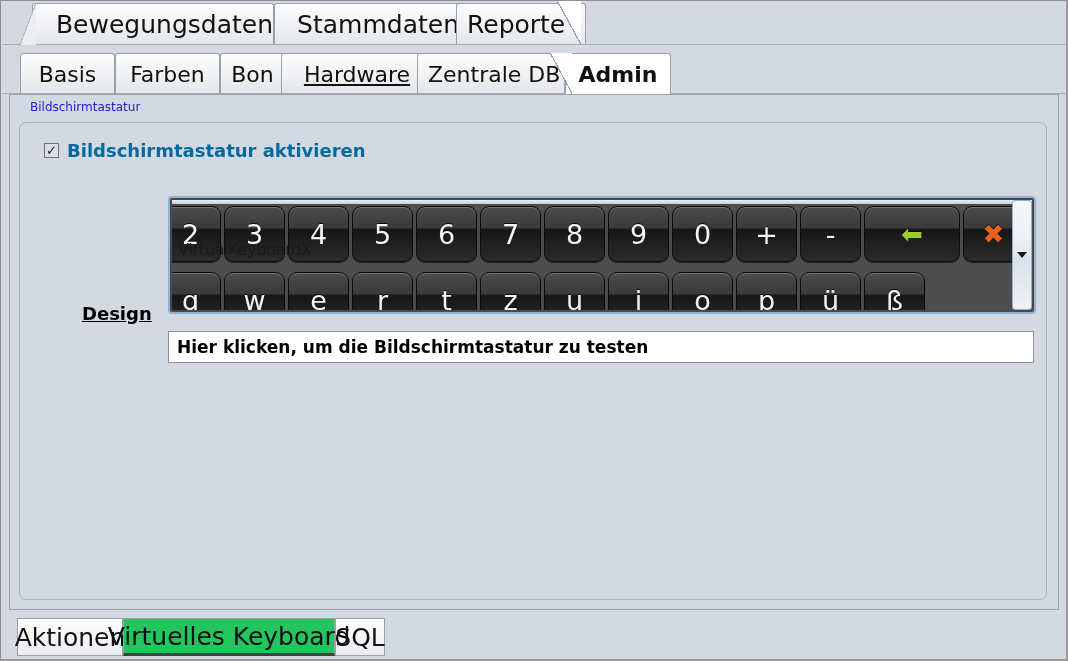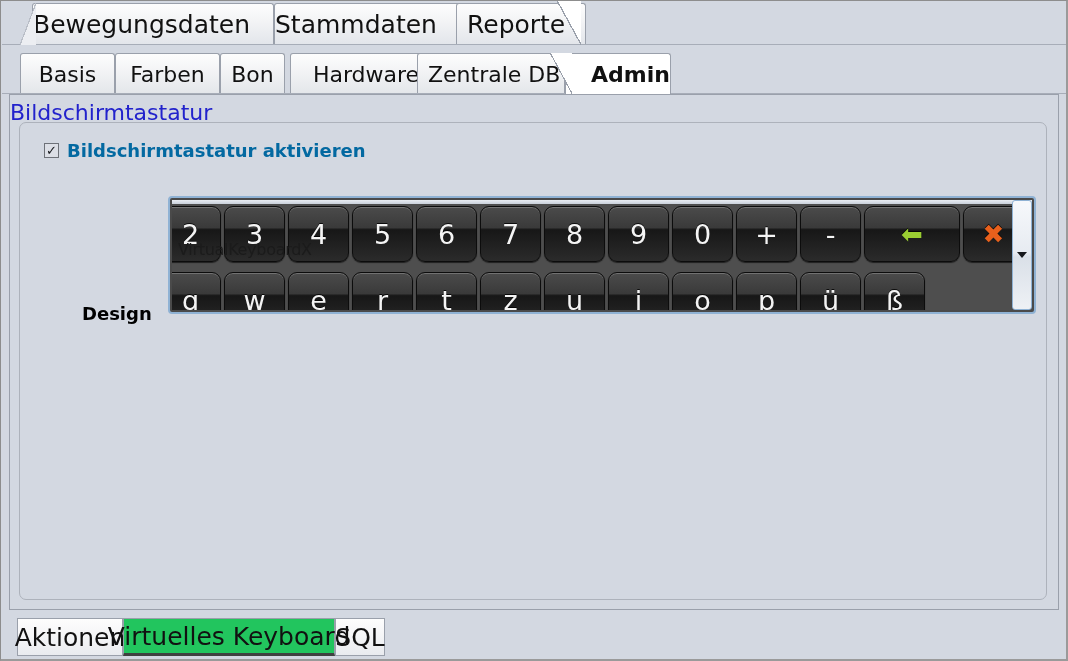--- a/index.html
+++ b/index.html
@@ -26,21 +26,21 @@
   .maintabbar .striprule{
     position:absolute;left:0;bottom:0;width:100%;height:1px;background:#a7adb8;
   }
   .mtab{
     position:absolute;top:2px;height:42px;
     box-sizing:border-box;
     background:linear-gradient(to bottom,#fdfdfd 0%,#f2f3f5 45%,#e2e5ea 100%);
     border:1px solid #9aa0ab;
     border-bottom:none;
     border-top-left-radius:3px;border-top-right-radius:3px;
-    display:flex;align-items:center;justify-content:flex-start;
+    display:flex;align-items:center;justify-content:flex-end;
     font-size:25px;color:#111;
     letter-spacing:0px;
     white-space:nowrap;
     overflow:hidden;
   }
   .mtab.active{
     background:#ffffff;
     border-color:#9aa0ab;
     font-weight:bold;
     z-index:6;
@@ -83,22 +83,22 @@
   }
 
   
   .content{
     position:absolute;left:8px;top:93px;width:1050px;height:516px;
     box-sizing:border-box;
     background:#d3d8e1;
     border:1px solid #9aa0ab;
   }
   .section-label{
-    position:absolute;left:0;top:5px;
-    font-size:22px;color:#2222cc;
+    position:absolute;left:20px;top:5px;
+    font-size:12px;color:#2222cc;
     letter-spacing:0px;
   }
   .group-panel{
     position:absolute;left:9px;top:27px;width:1028px;height:478px;
     box-sizing:border-box;
     background:#d3d8e1;
     border:1px solid #adb2bb;
     border-radius:7px;
   }
 
@@ -111,21 +111,21 @@
     background:#dcdfe6;border:1px solid #6d7178;
     display:flex;align-items:center;justify-content:center;
     font-size:13px;line-height:1;color:#16181c;
   }
   .cb-label{
     font-size:18px;font-weight:bold;color:#0369a1;
   }
 
   .design-label{
     position:absolute;left:62px;top:180px;
-    font-size:18px;font-weight:bold;color:#000;
+    font-size:18px;font-weight:bold;color:#000;text-decoration:underline;
   }
 
   
   .kbcombo{
     position:absolute;left:148px;top:73px;width:868px;height:118px;
     box-sizing:border-box;
     background:#4a4a4a;
     border:2px solid #8fb2d4;
     border-radius:4px;
     padding:2px;
@@ -241,28 +241,28 @@
   <div class="subtabbar">
     <div class="stab" style="left:18px;width:95px;">
       <span>Basis</span>
     </div>
     <div class="stab" style="left:113px;width:105px;">
       <span>Farben</span>
     </div>
     <div class="stab" style="left:218px;width:65px;">
       <span>Bon</span>
     </div>
-    <div class="stab" style="left:288px;width:152px;">
+    <div class="stab" style="left:279px;width:152px;text-decoration:underline;">
       <span>Hardware</span>
     </div>
     <div class="stab" style="left:415px;width:148px;justify-content:flex-start;padding-left:10px;">
       <span>Zentrale DB</span>
     </div>
     <div class="stab-clip" style="left:548px;"></div>
-    <div class="stab active" style="left:563px;width:106px;justify-content:flex-end;">
+    <div class="stab active" style="left:563px;width:106px;">
       <span>Admin</span>
     </div>
     <div class="striprule"></div>
   </div>
 
   <div class="content">
 
     <div class="section-label">Bildschirmtastatur</div>
 
     <div class="group-panel">
@@ -362,20 +362,23 @@
           </div>
 
           <div class="kb-watermark">VirtualKeyboardX</div>
         </div>
 
         <div class="combo-arrow-btn">
           <span class="tri"></span>
         </div>
       </div>
 
+      <div class="testfield">
+        <span>Hier klicken, um die Bildschirmtastatur zu testen</span>
+      </div>
 
     </div>
   </div>
 
   <div class="bottombar">
     <div class="btab" style="left:15px;width:106px;justify-content:center;">
       <span>Aktionen</span>
     </div>
     <div class="btab active" style="left:121px;width:212px;">
       <span>Virtuelles Keyboard</span>

